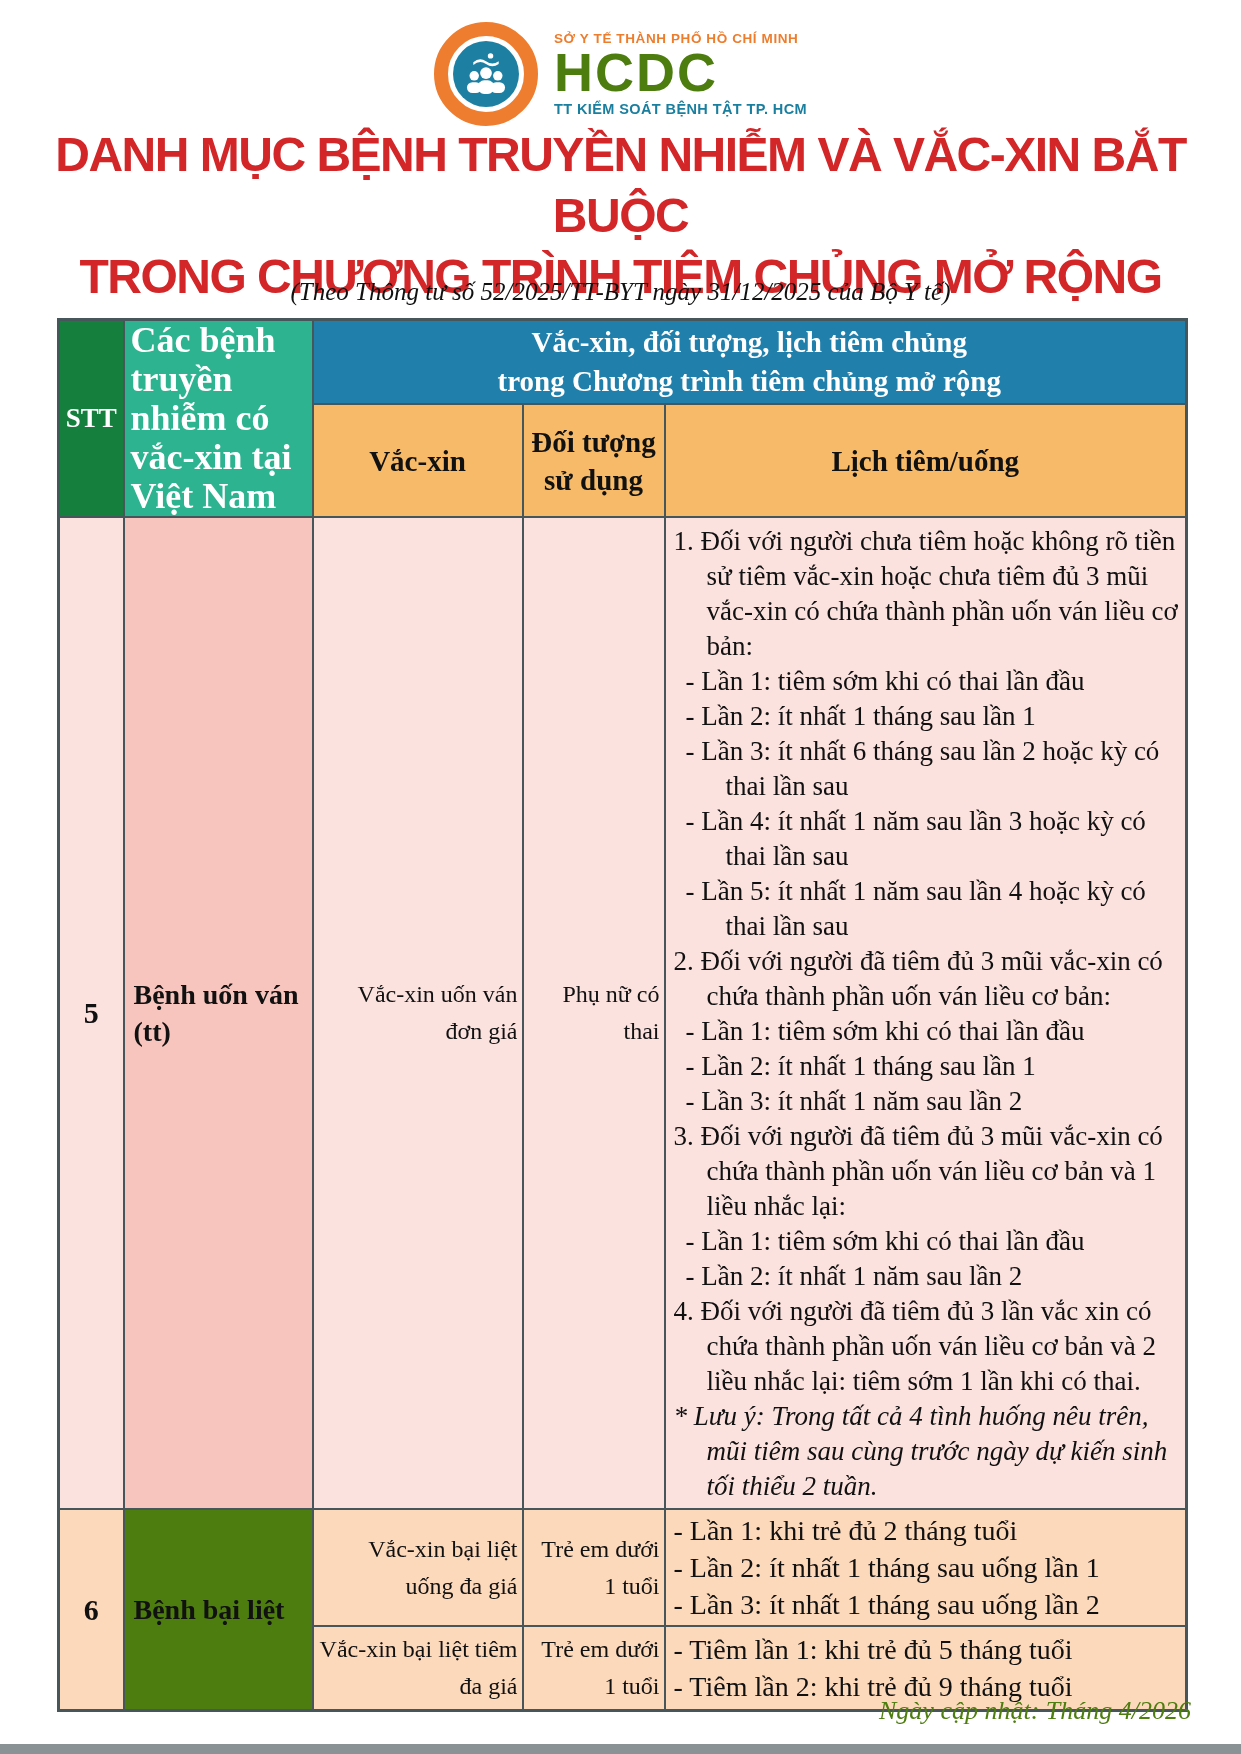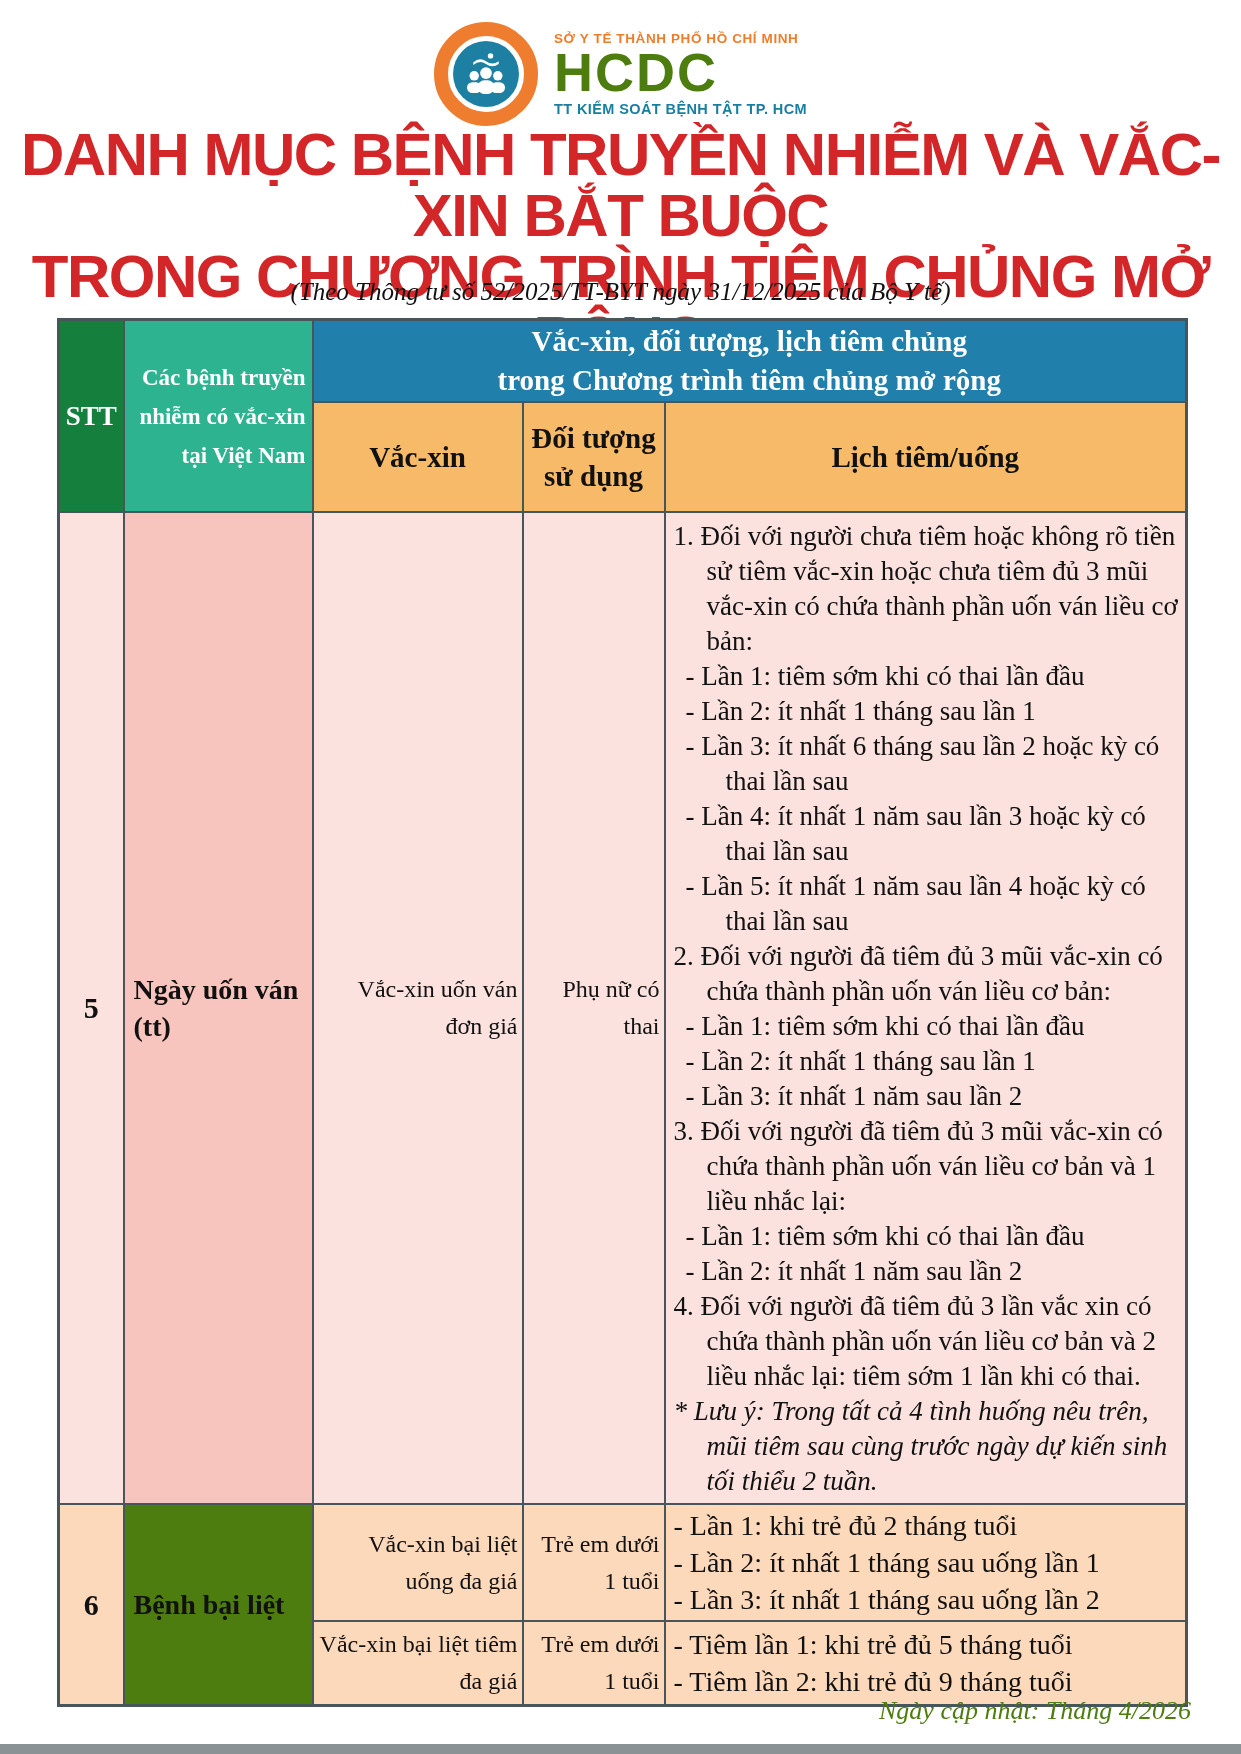--- a/index.html
+++ b/index.html
@@ -11,30 +11,30 @@
   .wreath{width:104px;height:104px;border-radius:50%;border:14px solid #ef7d2f;box-sizing:border-box;position:relative;flex:0 0 auto;}
   .disc{position:absolute;top:50%;left:50%;transform:translate(-50%,-50%);width:66px;height:66px;border-radius:50%;
         background:#1d80a2;display:flex;align-items:center;justify-content:center;}
   .logo-text{display:flex;flex-direction:column;align-items:flex-start;line-height:1;font-family:"Liberation Sans",sans-serif;}
   .dept{color:#ee7c2d;font-weight:bold;font-size:13.5px;letter-spacing:.6px;margin-bottom:3px;}
   .acronym{color:#4d7c0f;font-weight:bold;font-size:54px;letter-spacing:2px;line-height:.92;}
   .center-line{color:#1a7f9f;font-weight:bold;font-size:14.5px;letter-spacing:.4px;margin-top:4px;}
 
   
   .title{position:absolute;top:124px;left:0;width:100%;text-align:center;color:#d22628;
-         font-family:"Liberation Sans",sans-serif;font-weight:800;font-size:60px;line-height:61px;letter-spacing:-1.5px;}
+         font-family:"Liberation Sans",sans-serif;font-weight:800;font-size:48px;line-height:61px;letter-spacing:-1.5px;}
   .subtitle{position:absolute;top:278px;left:0;width:100%;text-align:center;font-style:italic;font-size:25px;color:#111;}
 
   
   .table-wrap{position:absolute;left:57px;top:318px;width:1128px;}
   table{border-collapse:collapse;table-layout:fixed;width:1128px;border:3px solid #47565a;}
   th,td{border:2px solid #47565a;box-sizing:border-box;overflow:hidden;}
   th{font-weight:bold;}
   .h-stt{background:#15803d;color:#fff;font-size:27px;text-align:center;}
-  .h-disease{background:#2db390;color:#fff;font-size:23px;line-height:39px;text-align:right;padding:0 6px;}
+  .h-disease{background:#2db390;color:#fff;font-size:36px;line-height:39px;text-align:left;padding:0 6px;}
   .h-group{background:#2180ab;color:#fff;font-size:29px;line-height:39px;}
   .h-sub{background:#f6ba68;color:#111;font-size:29px;line-height:38px;text-align:center;}
 
   .r5{background:#fbe2de;}
   .r5d{background:#f8c5be;}
   .r6{background:#fdd9bc;}
   .r6d{background:#4d7c0f;}
 
   .stt-cell{font-size:30px;font-weight:bold;text-align:center;vertical-align:middle;}
   .disease-cell{font-size:28px;font-weight:bold;text-align:left;vertical-align:middle;padding:0 6px 0 9px;line-height:37px;}
@@ -105,21 +105,21 @@
           <div>trong Chương trình tiêm chủng mở rộng</div>
         </th>
       </tr>
       <tr style="height:110px">
         <th class="h-sub">Vắc-xin</th>
         <th class="h-sub">Đối tượng sử dụng</th>
         <th class="h-sub">Lịch tiêm/uống</th>
       </tr>
       <tr style="height:992px">
         <td class="r5 stt-cell">5</td>
-        <td class="r5d disease-cell">Ngày uốn ván (tt)</td>
+        <td class="r5d disease-cell">Bệnh uốn ván (tt)</td>
         <td class="r5 vaccine-cell">Vắc-xin uốn ván đơn giá</td>
         <td class="r5 target-cell">Phụ nữ có thai</td>
         <td class="r5 schedule-cell">
               <div class="sched sched-num">1. Đối với người chưa tiêm hoặc không rõ tiền sử tiêm vắc-xin hoặc chưa tiêm đủ 3 mũi vắc-xin có chứa thành phần uốn ván liều cơ bản:</div>
               <div class="sched sched-dash">- Lần 1: tiêm sớm khi có thai lần đầu</div>
               <div class="sched sched-dash">- Lần 2: ít nhất 1 tháng sau lần 1</div>
               <div class="sched sched-dash">- Lần 3: ít nhất 6 tháng sau lần 2 hoặc kỳ có thai lần sau</div>
               <div class="sched sched-dash">- Lần 4: ít nhất 1 năm sau lần 3 hoặc kỳ có thai lần sau</div>
               <div class="sched sched-dash">- Lần 5: ít nhất 1 năm sau lần 4 hoặc kỳ có thai lần sau</div>
               <div class="sched sched-num">2. Đối với người đã tiêm đủ 3 mũi vắc-xin có chứa thành phần uốn ván liều cơ bản:</div>

